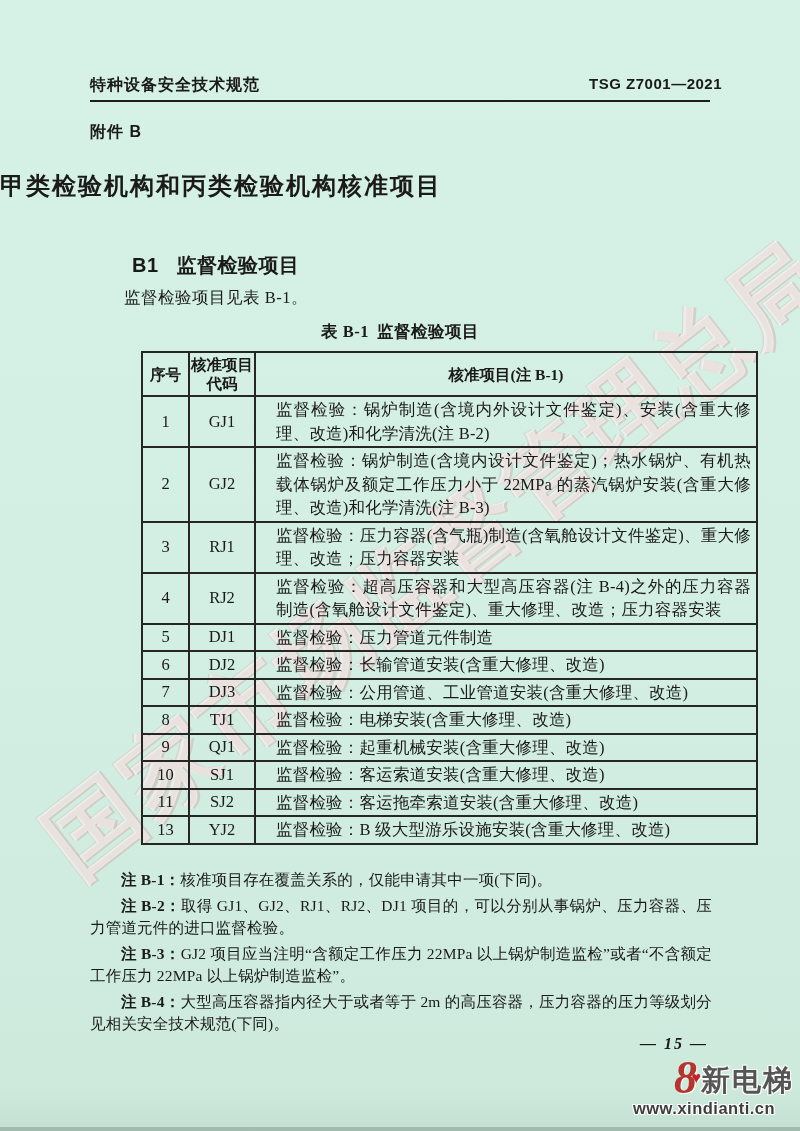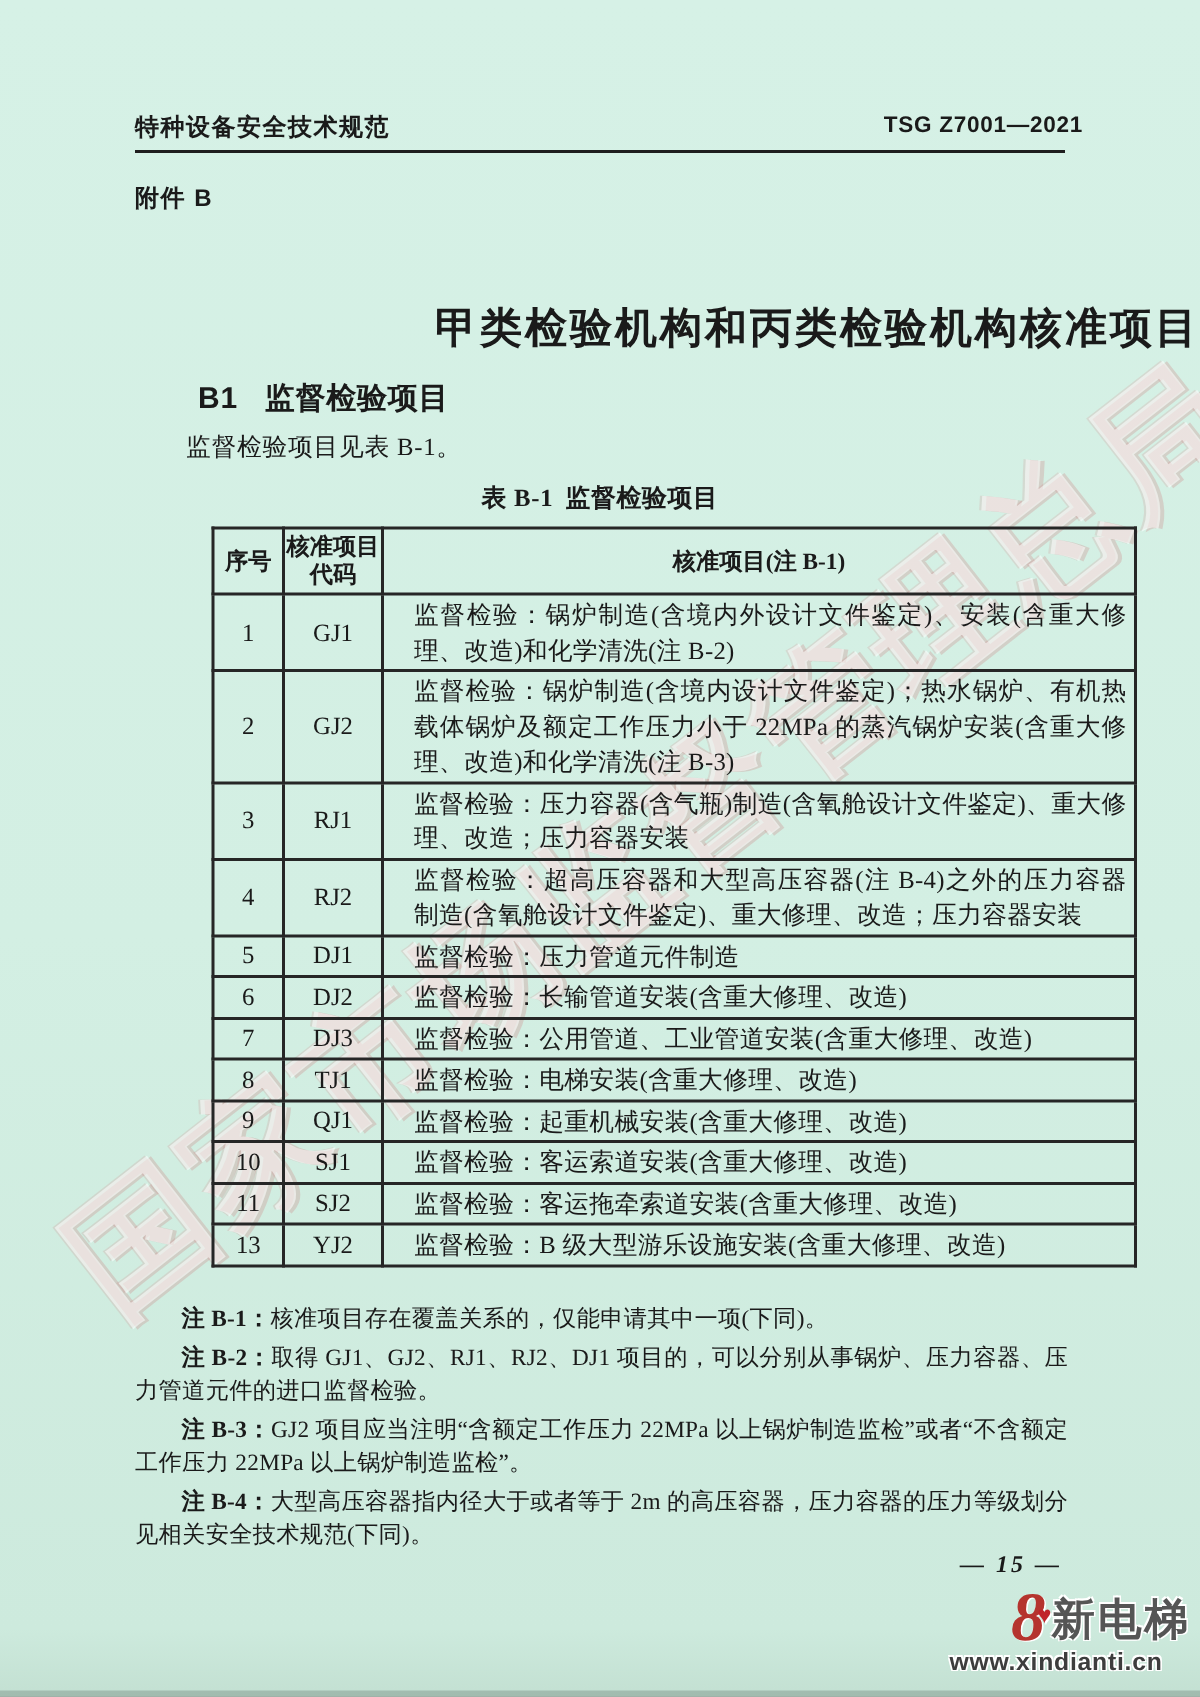--- a/index.html
+++ b/index.html
@@ -31,24 +31,24 @@
     position: absolute; top: 100px; left: 90px; right: 90px;
     height: 2px; background: #1e1e1e;
   }
   
   .attachment {
     position: absolute; top: 122px; left: 90px;
     font-family: "Liberation Sans", "DejaVu Sans", sans-serif;
     font-weight: bold; font-size: 16px; letter-spacing: 1px;
   }
   .doc-title {
-    position: absolute; top: 200px; left: 0; width: 100%;
-    text-align: right;
-    font-family: "Liberation Sans", "DejaVu Sans", sans-serif;
-    font-weight: bold; font-size: 28px; letter-spacing: 2px;
+    position: absolute; top: 170px; left: 0; width: 100%;
+    text-align: left;
+    font-family: "Liberation Sans", "DejaVu Sans", sans-serif;
+    font-weight: bold; font-size: 24px; letter-spacing: 2px;
   }
   .section-heading {
     position: absolute; top: 252px; left: 132px;
     font-family: "Liberation Sans", "DejaVu Sans", sans-serif;
     font-weight: bold; font-size: 20px; letter-spacing: 0.5px;
   }
   .section-heading .sec-no { margin-right: 18px; }
   .intro {
     position: absolute; top: 287px; left: 124px;
     font-size: 16.5px; letter-spacing: 0.5px;

